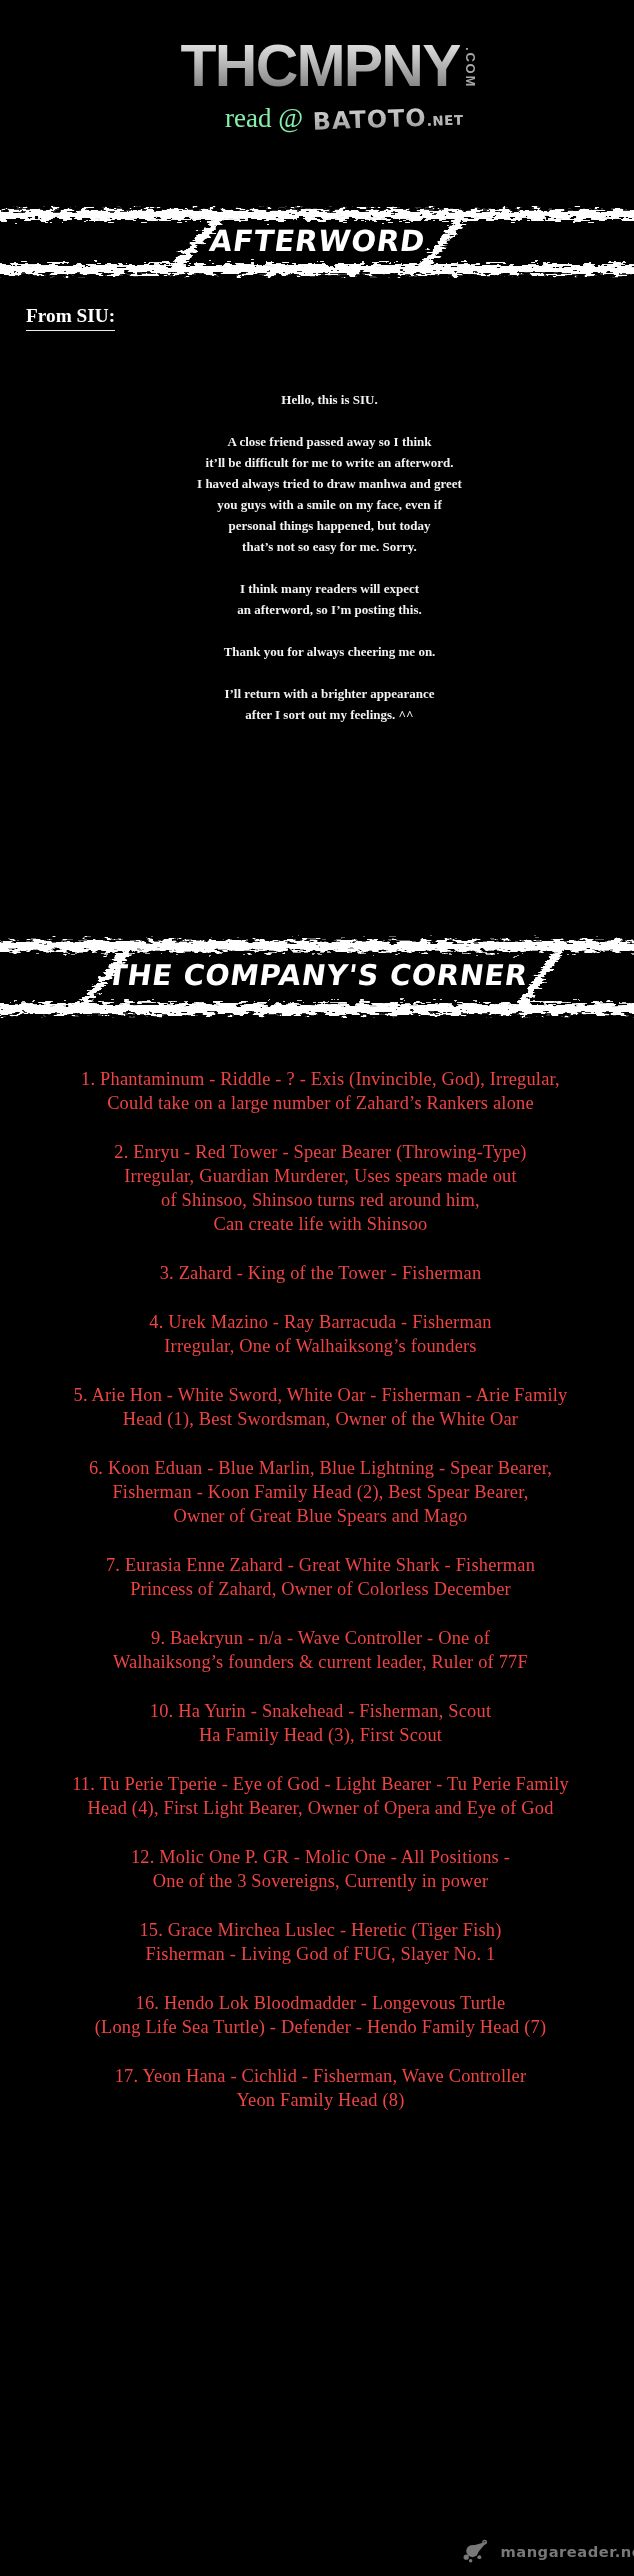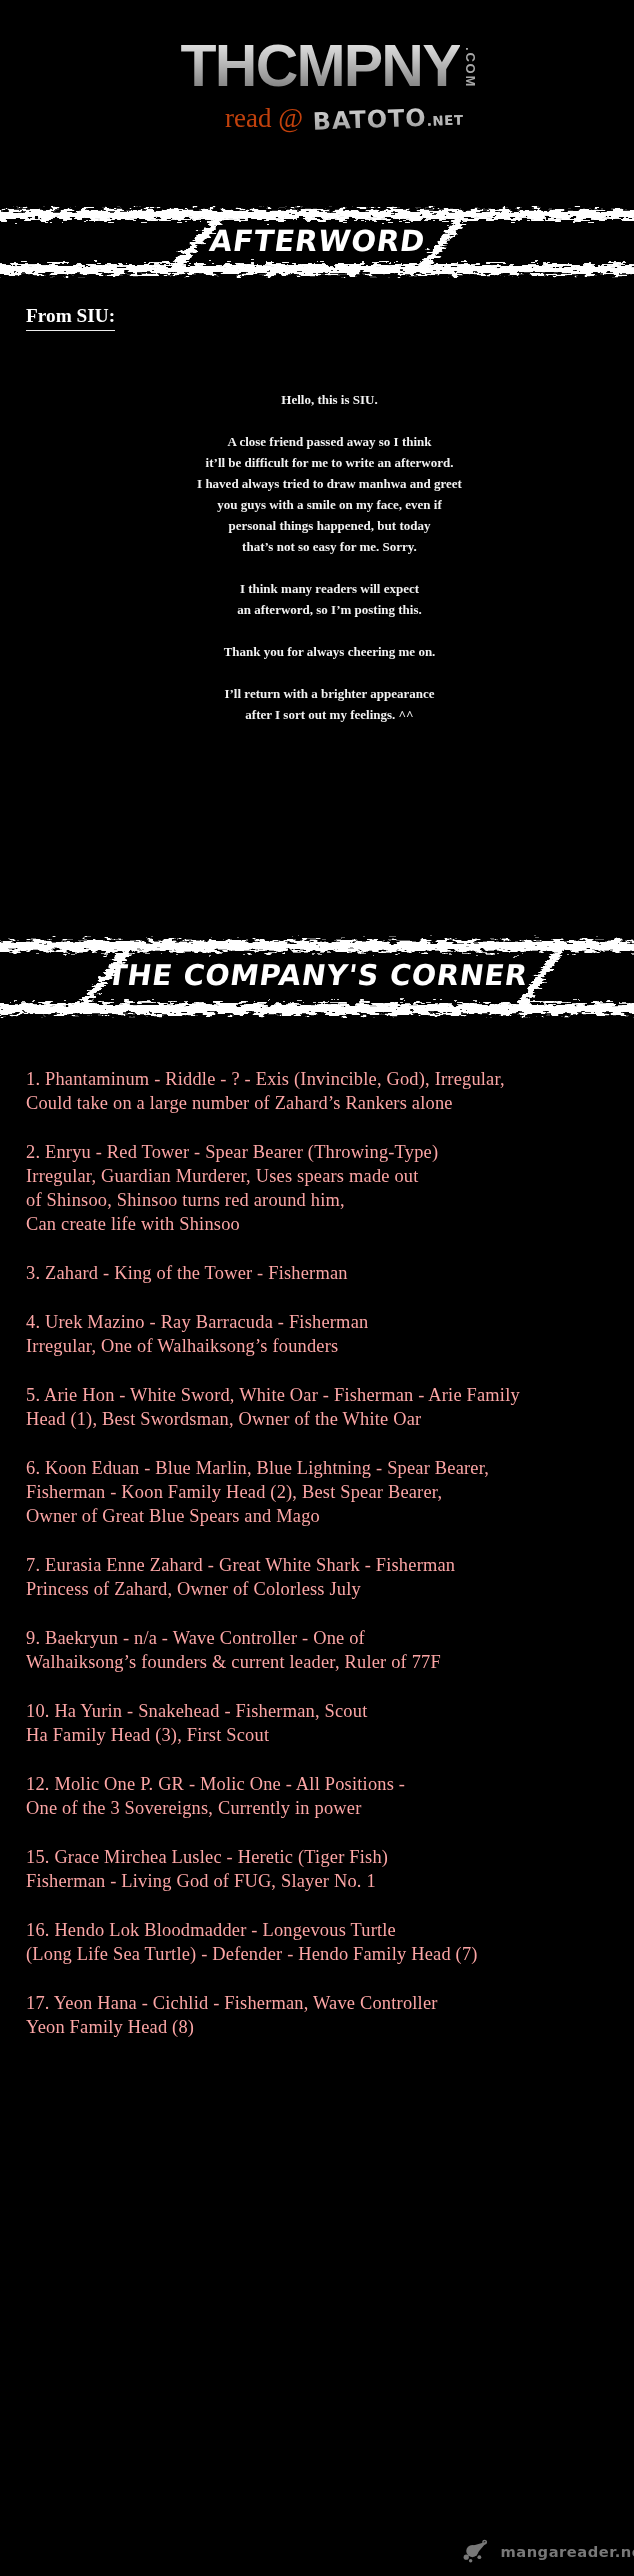--- a/index.html
+++ b/index.html
@@ -10,21 +10,21 @@
   .logo-wrap{position:absolute;top:42px;left:0;width:100%;text-align:center;}
   .logo-line{display:inline-flex;align-items:flex-start;}
   .logo-main{font-family:"Liberation Sans",sans-serif;font-weight:bold;font-size:59px;
              line-height:0.82;letter-spacing:-1.8px;
              background:linear-gradient(180deg,#e2e2e2 0%,#bdbdbd 40%,#7e7e7e 100%);
              -webkit-background-clip:text;background-clip:text;color:transparent;}
   .logo-tld{writing-mode:vertical-rl;text-orientation:sideways;
             font-family:"Liberation Sans",sans-serif;font-weight:bold;font-size:13px;
             letter-spacing:1.8px;color:#a8a8a8;margin:1.8px 0 0 3.7px;height:48px;}
   .read-line{margin-top:11px;transform:translateX(14.7px);}
-  .read-prefix{font-family:"Liberation Serif",serif;font-size:27px;color:#c2410c;}
+  .read-prefix{font-family:"Liberation Serif",serif;font-size:27px;color:#86efac;}
   .read-site{display:inline-block;font-family:"DejaVu Sans",sans-serif;font-weight:800;
              font-size:24px;letter-spacing:0.9px;margin-left:9.2px;transform:rotate(-2deg);
              background:linear-gradient(180deg,#d5d5d5,#969696);
              -webkit-background-clip:text;background-clip:text;color:transparent;}
   .read-tld{font-family:"DejaVu Sans",sans-serif;font-weight:800;font-size:13px;
             color:#b4b4b4;letter-spacing:0.9px;}
 
   
   .banner{position:absolute;left:0;width:635px;}
   .banner svg{display:block;}
@@ -38,21 +38,21 @@
 
   
   .from-siu{position:absolute;top:305px;left:26px;font-size:19.3px;font-weight:bold;
             color:#fff;border-bottom:1.8px solid #eee;padding-bottom:2.8px;text-align:center;}
   .message{position:absolute;top:389px;left:0;width:100%;text-align:center;
            font-size:13px;font-weight:bold;line-height:21px;color:#f2f2f2;}
   .message p{margin:0 0 21px 0;white-space:pre-line;}
 
   
   .corner-list{position:absolute;top:1067px;left:26px;width:589px;font-size:18.4px;
-               line-height:24px;letter-spacing:0.2px;color:#fca5a5;}
+               line-height:24px;letter-spacing:0.2px;color:#ef4444;text-align:center;}
   .corner-list .item{margin:0 0 25px 0;white-space:pre-line;}
 
   
   .watermark{position:absolute;top:2537px;right:9.2px;display:flex;align-items:center;
              gap:11px;color:#787878;}
   .wm-text{font-family:"DejaVu Sans",sans-serif;font-weight:bold;font-size:14.7px;
            letter-spacing:0.5px;}
 </style>
 </head>
 <body>
@@ -124,25 +124,27 @@
 Can create life with Shinsoo</div>
     <div class="item">3. Zahard - King of the Tower - Fisherman</div>
     <div class="item">4. Urek Mazino - Ray Barracuda - Fisherman
 Irregular, One of Walhaiksong’s founders</div>
     <div class="item">5. Arie Hon - White Sword, White Oar - Fisherman - Arie Family
 Head (1), Best Swordsman, Owner of the White Oar</div>
     <div class="item">6. Koon Eduan - Blue Marlin, Blue Lightning - Spear Bearer,
 Fisherman - Koon Family Head (2), Best Spear Bearer,
 Owner of Great Blue Spears and Mago</div>
     <div class="item">7. Eurasia Enne Zahard - Great White Shark - Fisherman
-Princess of Zahard, Owner of Colorless July</div>
+Princess of Zahard, Owner of Colorless December</div>
     <div class="item">9. Baekryun - n/a - Wave Controller - One of
 Walhaiksong’s founders &amp; current leader, Ruler of 77F</div>
     <div class="item">10. Ha Yurin - Snakehead - Fisherman, Scout
 Ha Family Head (3), First Scout</div>
+    <div class="item">11. Tu Perie Tperie - Eye of God - Light Bearer - Tu Perie Family
+Head (4), First Light Bearer, Owner of Opera and Eye of God</div>
     <div class="item">12. Molic One P. GR - Molic One - All Positions -
 One of the 3 Sovereigns, Currently in power</div>
     <div class="item">15. Grace Mirchea Luslec - Heretic (Tiger Fish)
 Fisherman - Living God of FUG, Slayer No. 1</div>
     <div class="item">16. Hendo Lok Bloodmadder - Longevous Turtle
 (Long Life Sea Turtle) - Defender - Hendo Family Head (7)</div>
     <div class="item">17. Yeon Hana - Cichlid - Fisherman, Wave Controller
 Yeon Family Head (8)</div>
   </div>
 

